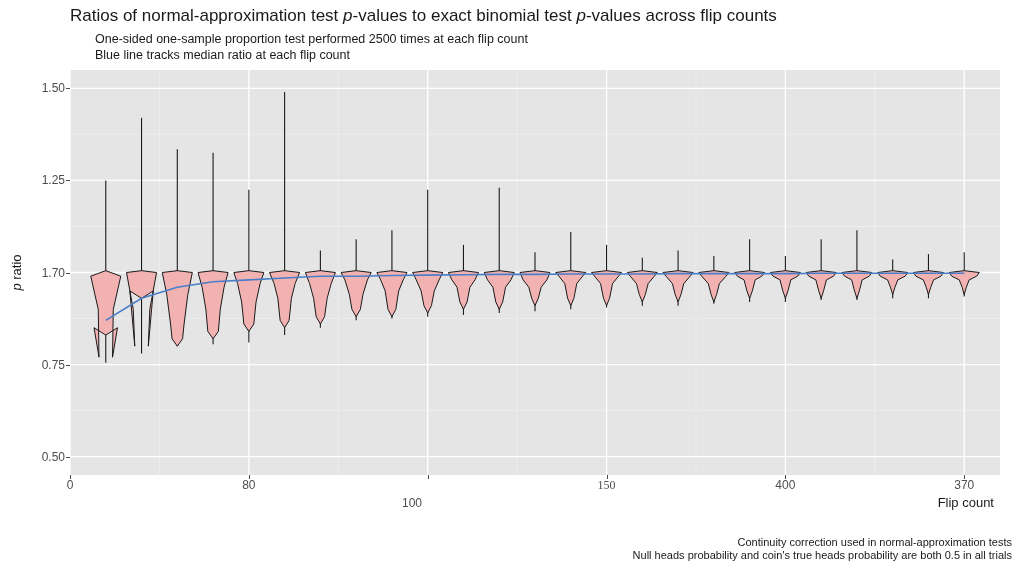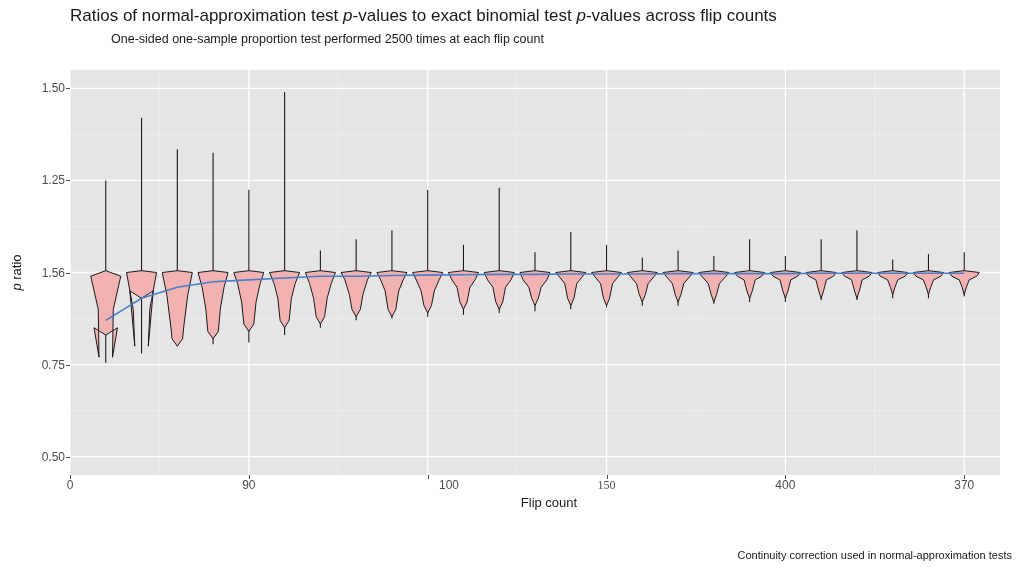--- a/index.html
+++ b/index.html
@@ -23,21 +23,20 @@
     color: #1a1a1a;
   }
   .title .ital { font-style: italic; }
   .subtitle {
     position: absolute;
     left: 95px;
     top: 32px;
     font-size: 12.5px;
     line-height: 1.25;
     color: #1a1a1a;
-    margin-left: 16px;
   }
   .plot-panel {
     position: absolute;
     left: 70px;
     top: 70px;
     width: 930px;
     height: 405px;
     background: #e5e5e5;
   }
   .plot-panel svg { display: block; }
@@ -53,24 +52,24 @@
   }
   .y-axis-label span {
     transform: rotate(-90deg);
     white-space: nowrap;
     font-size: 13px;
     color: #1a1a1a;
   }
   .y-axis-label .ital { font-style: italic; }
   .x-axis-label {
     position: absolute;
-    left: 84px;
+    left: 64px;
     top: 495px;
     width: 930px;
-    text-align: center;
+    text-align: right;
     font-size: 13px;
     color: #1a1a1a;
   }
   .y-tick-labels, .x-tick-labels {
     position: absolute;
     font-size: 12px;
     color: #4d4d4d;
   }
   .y-tick-labels { left: 30px; top: 70px; width: 35px; height: 405px; }
   .y-tick-labels div { position: absolute; right: 0; transform: translateY(-50%); text-align: center; }
@@ -95,39 +94,40 @@
 <body>
 
 <div class="chart-wrap">
 
   <div class="title">
     <span>Ratios of normal-approximation test </span><span class="ital">p</span><span>-values to exact binomial test </span><span class="ital">p</span><span>-values across flip counts</span>
   </div>
 
   <div class="subtitle">
     <div>One-sided one-sample proportion test performed 2500 times at each flip count</div>
+    <div>Blue line tracks median ratio at each flip count</div>
   </div>
 
   <div class="y-axis-label">
     <span>
       <span class="ital">p</span><span> ratio</span>
     </span>
   </div>
 
   <div class="y-tick-labels" id="y-tick-labels">
       <div style="top: 386.591px;">0.50</div>
       <div style="top: 294.545px; padding-left: 41px;">0.75</div>
-      <div style="top: 202.5px;">1.56</div>
+      <div style="top: 202.5px;">1.70</div>
       <div style="top: 110.455px;">1.25</div>
       <div style="top: 18.4091px;">1.50</div>
     </div>
   <div class="x-tick-labels" id="x-tick-labels">
       <div style="left: 0px;">0</div>
-      <div style="left: 178.846px;">90</div>
-      <div style="left: 379px;">100</div>
+      <div style="left: 178.846px;">80</div>
+      <div style="left: 342px; margin-top: 18px;">100</div>
       <div style="left: 536.538px; font-family: Liberation Serif, serif;">150</div>
       <div style="left: 715.385px;">400</div>
       <div style="left: 894.231px;">370</div>
     </div>
 
   <div class="plot-panel">
     <svg id="plot-svg" width="930" height="405" viewBox="0 0 930 405">
         <line x1="0" x2="930" y1="340.5681818181818" y2="340.5681818181818" stroke="#f2f2f2" stroke-width="0.6"></line>
         <line x1="0" x2="930" y1="248.5227272727273" y2="248.5227272727273" stroke="#f2f2f2" stroke-width="0.6"></line>
         <line x1="0" x2="930" y1="156.47727272727272" y2="156.47727272727272" stroke="#f2f2f2" stroke-width="0.6"></line>
@@ -213,15 +213,16 @@
       <div class="tick-out" style="left: 427.692px; top: 475px; width: 1px; height: 4px;"></div>
       <div class="tick-out" style="left: 606.538px; top: 475px; width: 1px; height: 4px;"></div>
       <div class="tick-out" style="left: 785.385px; top: 475px; width: 1px; height: 4px;"></div>
       <div class="tick-out" style="left: 964.231px; top: 475px; width: 1px; height: 4px;"></div>
     </div>
 
   <div class="x-axis-label">Flip count</div>
 
   <div class="caption">
     <div>Continuity correction used in normal-approximation tests</div>
+    <div>Null heads probability and coin's true heads probability are both 0.5 in all trials</div>
   </div>
 
 </div>
 
 </body></html>

